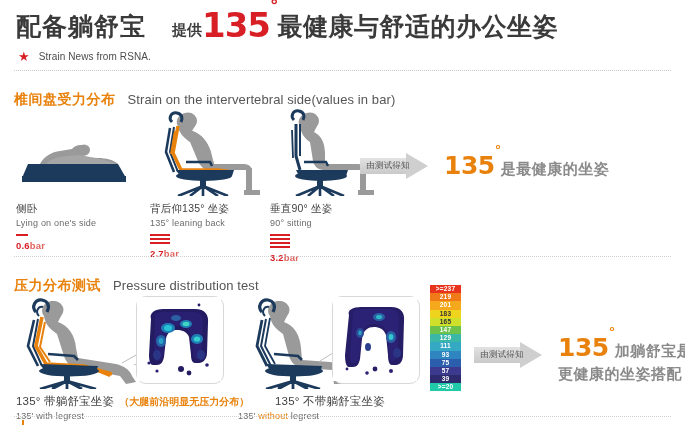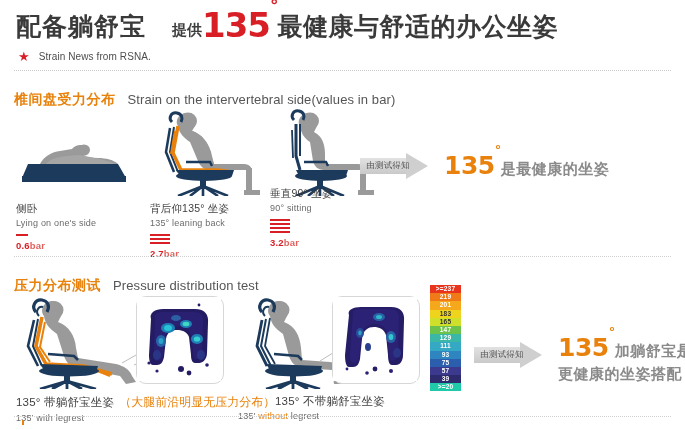--- a/index.html
+++ b/index.html
@@ -104,21 +104,21 @@
     color:#ffffff;font-weight:bold;letter-spacing:0.2px;
     font-family:"Liberation Sans",sans-serif;
   }
   .scale-cell.dark{color:#333;}
 
   .concl2-cn{font-size:15px;color:#8a8a8a;font-weight:bold;letter-spacing:0.5px;}
 
   .bot-rule{position:absolute;left:14px;top:416px;width:657px;height:0;border-top:1px dotted #cfcfcf;}
   .bot-dot{position:absolute;left:22px;top:420px;width:2px;height:5px;background:#e8820c;}
 
-  .note-orange{color:#e8820c;font-size:12px;font-weight:normal;}
+  .note-orange{color:#e8820c;font-size:10px;font-weight:bold;}
   .note-en-hl{color:#e8820c;}
 </style>
 </head>
 <body>
 
 <div class="page">
 
   <div class="header">
     <div class="title-row">
       <span class="title-main">配备躺舒宝</span>
@@ -223,21 +223,21 @@
       <div class="cap-cn">背后仰135° 坐姿</div>
       <div class="cap-en">135° leaning back</div>
       <div class="bars">
         <div class="bar" style="width:20px;"></div>
         <div class="bar" style="width:20px;"></div>
         <div class="bar" style="width:20px;"></div>
       </div>
       <div class="val"><span>2.7</span><span class="unit">bar</span></div>
     </div>
 
-    <div class="cap" style="left:270px;top:109px;">
+    <div class="cap" style="left:270px;top:124px;">
       <div class="cap-cn">垂直90° 坐姿</div>
       <div class="cap-en">90° sitting</div>
       <div class="bars">
         <div class="bar" style="width:20px;"></div>
         <div class="bar" style="width:20px;"></div>
         <div class="bar" style="width:20px;"></div>
         <div class="bar" style="width:20px;"></div>
       </div>
       <div class="val"><span>3.2</span><span class="unit">bar</span></div>
     </div>

